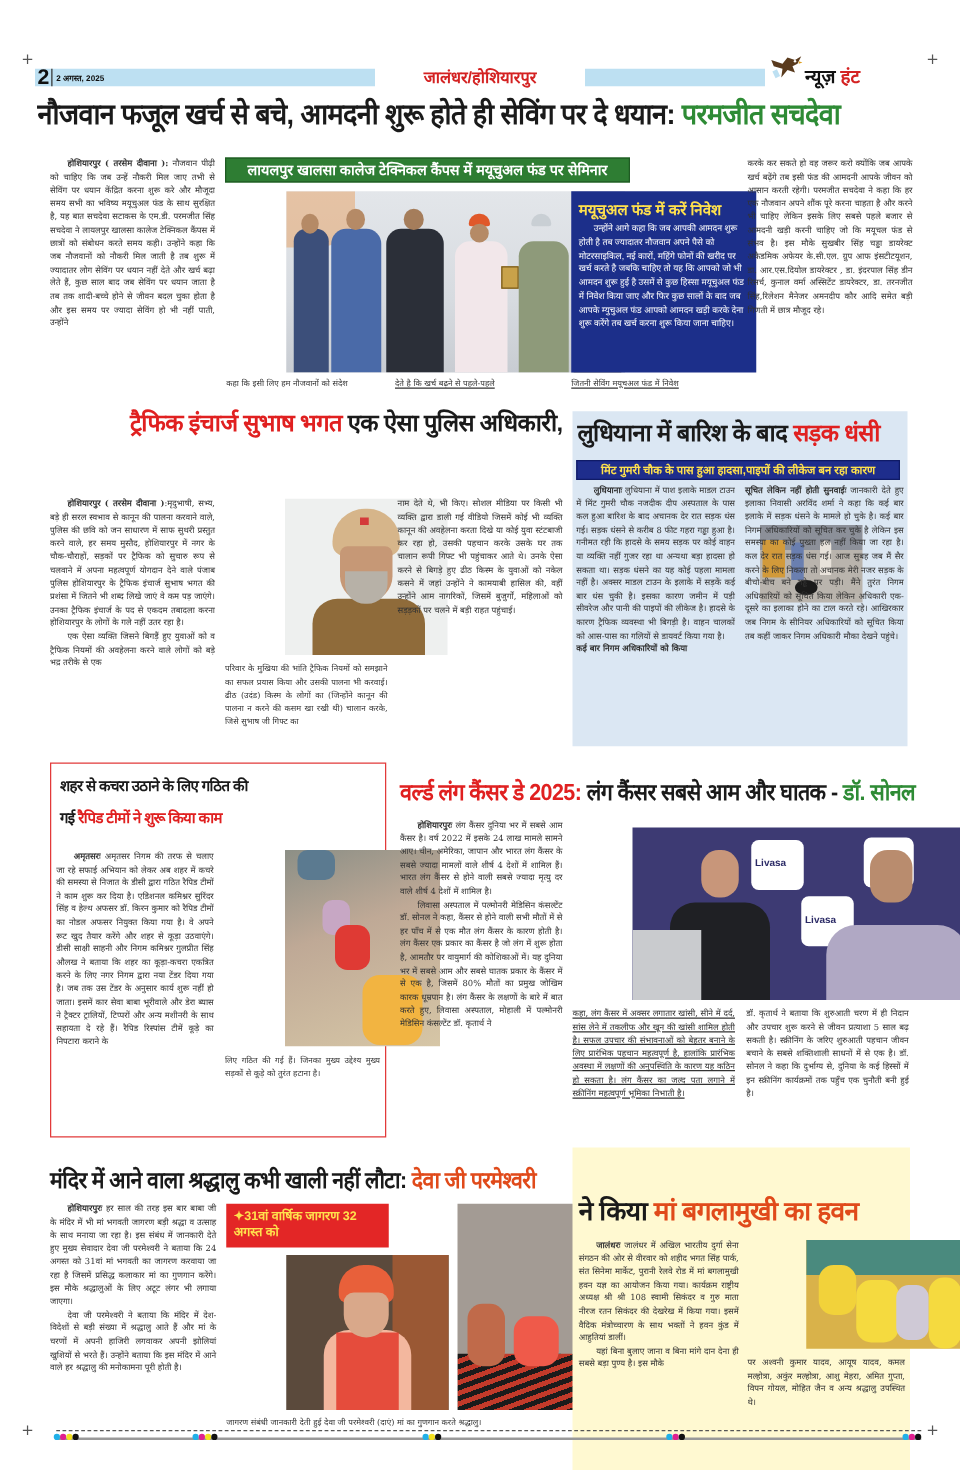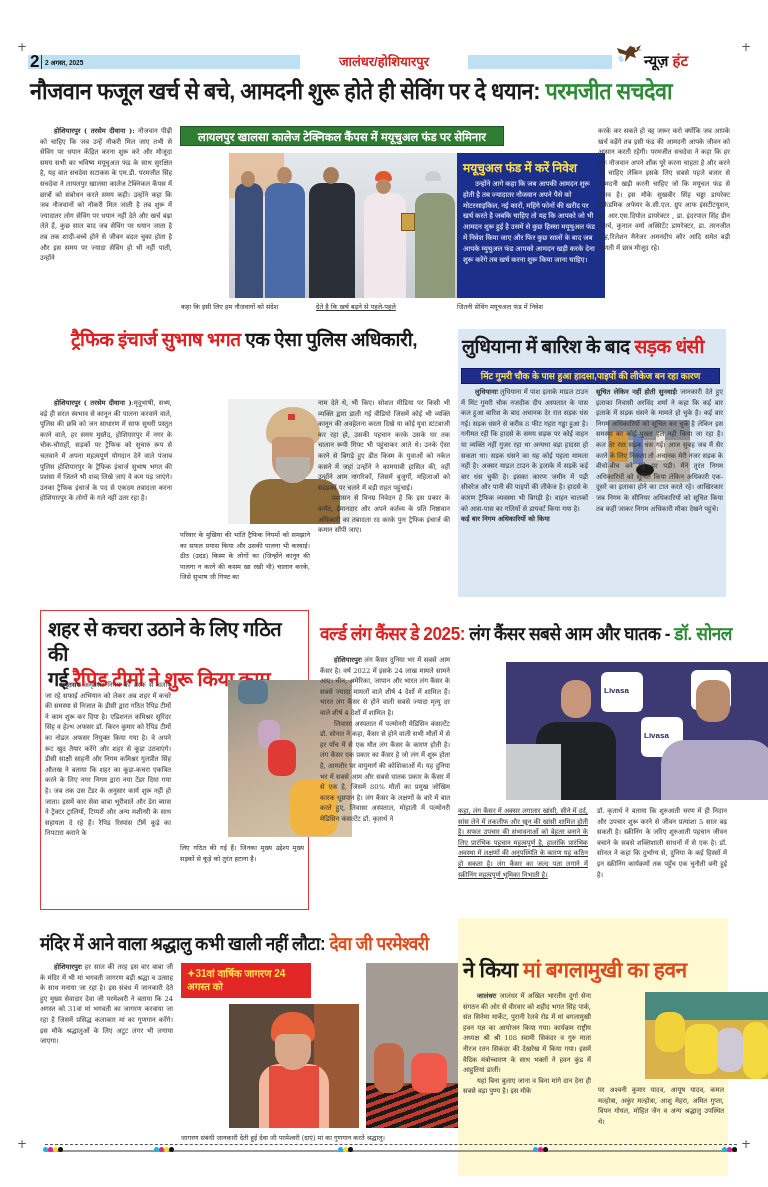--- a/index.html
+++ b/index.html
@@ -95,51 +95,51 @@
   <div class="abs" style="left:186px;top:40px;width:40px;height:105px;background:#8e9a7a;border-radius:12px 12px 0 0;"></div>
   <div class="abs" style="left:196px;top:18px;width:16px;height:10px;background:#c9cfd4;border-radius:8px 8px 2px 2px;"></div>
   <div class="abs" style="left:230px;top:36px;width:38px;height:109px;background:#4d5a4a;border-radius:12px 12px 0 0;"></div>
   <div class="abs" style="left:240px;top:8px;width:17px;height:11px;background:#d9622e;border-radius:8px 8px 2px 2px;"></div>
   <div class="abs" style="left:241px;top:18px;width:15px;height:16px;background:#b08462;border-radius:50%;"></div>
   <div class="abs" style="left:230px;top:95px;width:38px;height:50px;background:#c7b08a;"></div>
 </div>
 
 <div class="caption" style="left:181px;top:302px;width:130px;">कहा कि इसी लिए हम नौजवानों को संदेश</div>
 <div class="caption" style="left:316px;top:302px;width:135px;text-decoration:underline;">देते है कि खर्च बढ़ने से पहले-पहले</div>
-<div class="caption" style="left:457px;top:302px;width:148px;">जितनी सेविंग मयूचअल फंड में निवेश</div>
+<div class="caption" style="left:457px;top:302px;width:148px;text-decoration:underline;">जितनी सेविंग मयूचअल फंड में निवेश</div>
 
 <div class="blue-box">
   <div class="bb-title">मयूचुअल फंड में करें निवेश</div>
   <div class="bb-text">उन्होंने आगे कहा कि जब आपकी आमदन शुरू होती है तब ज्यादातर नौजवान अपने पैसे को मोटरसाइकिल, नई कारों, महिंगे फोनों की खरीद पर खर्च करते है जबकि चाहिए तो यह कि आपको जो भी आमदन शुरू हुई है उसमें से कुछ हिस्सा मयूचुअल फंड में निवेश किया जाए और फिर कुछ सालों के बाद जब आपके म्युचुअल फंड आपको आमदन खड़ी करके देना शुरू करेंगे तब खर्च करना शुरू किया जाना चाहिए।</div>
 </div>
 
 <div class="body-text abs" style="left:598px;top:126px;width:132px;">
   <p style="text-indent:0;">करके कर सकते हो वह जरूर करो क्योंकि जब आपके खर्च बढ़ेंगे तब इसी फंड की आमदनी आपके जीवन को आसान करती रहेगी। परमजीत सचदेवा ने कहा कि हर एक नौजवान अपने शौंक पूरे करना चाहता है और करने भी चाहिए लेकिन इसके लिए सबसे पहले बजार से आमदनी खड़ी करनी चाहिए जो कि मयूचल फंड से संभव है। इस मौके सुखबीर सिंह चड्डा डायरेक्ट अकैडमिक अफेयर के.सी.एल. ग्रुप आफ इंसटीटयूशन, डा. आर.एस.दियोल डायरेक्टर , डा. इंदरपाल सिंह डीन रिसर्च, कुनाल वर्मा अस्सिटेंट डायरेक्टर, डा. तरनजीत सिंह,रिलेशन मैनेजर अमनदीप कौर आदि समेत बड़ी गिणती में छात्र मौजूद रहे।</p>
 </div>
 
-<div class="headline" style="left:38px;top:328px;width:412px;text-align:center;font-size:19px;line-height:24px;">
+<div class="headline" style="left:38px;top:328px;width:412px;text-align:right;font-size:19px;line-height:24px;">
   <span class="red">ट्रैफिक इंचार्ज सुभाष भगत</span> <span>एक ऐसा पुलिस अधिकारी,</span><br>
 </div>
 
 <div class="body-text abs" style="left:40px;top:398px;width:132px;">
   <p><span class="dateline">होशियारपुर ( तरसेम दीवाना )</span><span>:मृदुभाषी, सभ्य, बड़े ही सरल स्वभाव से कानून की पालना करवाने वाले, पुलिस की छवि को जन साधारण में साफ सुथरी प्रस्तुत करने वाले, हर समय मुस्तैद, होशियारपुर में नगर के चौक-चौराहों, सड़कों पर ट्रैफिक को सुचारु रूप से चलवाने में अपना महत्वपूर्ण योगदान देने वाले पंजाब पुलिस होशियारपुर के ट्रैफिक इंचार्ज सुभाष भगत की प्रशंसा में जितने भी शब्द लिखे जाएं वे कम पड़ जाएंगे। उनका ट्रैफिक इंचार्ज के पद से एकदम तबादला करना होशियारपुर के लोगों के गले नहीं उतर रहा है।</span></p>
+  <p>एक ऐसा व्यक्ति जिसने बिगड़ैं हुए युवाओं को व ट्रैफिक नियमों की अवहेलना करने वाले लोगों को बड़े भद्र तरीके से एक</p>
 </div>
 
 <div class="photo" style="left:180px;top:399px;width:130px;height:125px;background:#eef0ef;">
   <div class="abs" style="left:22px;top:80px;width:90px;height:50px;background:#8f6b3a;border-radius:20px 20px 0 0;"></div>
   <div class="abs" style="left:38px;top:8px;width:54px;height:38px;background:#d6b58a;border-radius:26px 26px 10px 10px;"></div>
   <div class="abs" style="left:60px;top:15px;width:7px;height:6px;background:#d43a3a;"></div>
   <div class="abs" style="left:44px;top:38px;width:42px;height:44px;background:#c69876;border-radius:6px 6px 20px 20px;"></div>
   <div class="abs" style="left:48px;top:58px;width:34px;height:26px;background:#b7b1a7;border-radius:0 0 16px 16px;"></div>
 </div>
 <div class="caption" style="left:180px;top:530px;width:130px;">परिवार के मुखिया की भांति ट्रैफिक नियमों को समझाने का सफल प्रयास किया और उसकी पालना भी करवाई। ढीठ (उदंड) किस्म के लोगों का (जिन्होंने कानून की पालना न करने की कसम खा रखी थी) चालान करके, जिसे सुभाष जी गिफ्ट का</div>
 
 <div class="body-text abs" style="left:318px;top:398px;width:132px;">
   <p style="text-indent:0;">नाम देते थे, भी किए। सोशल मीडिया पर किसी भी व्यक्ति द्वारा डाली गई वीडियो जिसमें कोई भी व्यक्ति कानून की अवहेलना करता दिखे या कोई युवा स्टंटबाजी कर रहा हो, उसकी पहचान करके उसके घर तक चालान रूपी गिफ्ट भी पहुंचाकर आते थे। उनके ऐसा करने से बिगड़े हुए ढीठ किस्म के युवाओं को नकेल कसने में जहां उन्होंने ने कामयाबी हासिल की, वहीं उन्होंने आम नागरिकों, जिसमें बुजुर्गों, महिलाओं को सड़ड़कों पर चलने में बड़ी राहत पहुंचाई।</p>
-  <p>प्रशासन से विनम्र निवेदन है कि इस प्रकार के कर्मठ, ईमानदार और अपने कर्तव्य के प्रति निष्ठावान अधिकारी का तबादला रद करके पुनः ट्रैफिक इंचार्ज की कमान सौंपी जाए।</p>
 </div>
 
 <div class="ludhiana-box"></div>
 <div class="headline" style="left:462px;top:333px;font-size:19px;white-space:nowrap;">
   <span>लुधियाना में बारिश के बाद</span> <span class="red">सड़क धंसी</span>
 </div>
 <div class="ludh-sub">मिंट गुमरी चौक के पास हुआ हादसा,पाइपों की लीकेज बन रहा कारण</div>
 
 <div class="body-text abs" style="left:461px;top:387px;width:127px;">
   <p><span class="dateline">लुधियानाः</span> <span>लुधियाना में पाश इलाके माडल टाउन में मिंट गुमरी चौक नजदीक दीप अस्पताल के पास कल हुआ बारिश के बाद अचानक देर रात सड़क धंस गई। सड़क धंसने से करीब 8 फीट गहरा गड्ढा हुआ है। गनीमत रही कि हादसे के समय सड़क पर कोई वाहन या व्यक्ति नहीं गुजर रहा था अन्यथा बड़ा हादसा हो सकता था। सड़क धंसने का यह कोई पहला मामला नहीं है। अक्सर माडल टाउन के इलाके में सड़कें कई बार धंस चुकी है। इसका कारण जमीन में पड़ी सीवरेज और पानी की पाइपों की लीकेज है। हादसे के कारण ट्रैफिक व्यवस्था भी बिगड़ी है। वाहन चालकों को आस-पास का गलियों से डायवर्ट किया गया है।</span></p>
@@ -150,21 +150,21 @@
   <div class="abs" style="left:2px;top:12px;width:18px;height:30px;background:#d29a3a;"></div>
   <div class="abs" style="left:25px;top:14px;width:10px;height:30px;background:#6a7fb0;border-radius:4px 4px 0 0;"></div>
   <div class="abs" style="left:48px;top:12px;width:9px;height:28px;background:#e8e2da;border-radius:4px 4px 0 0;"></div>
   <div class="abs" style="left:28px;top:44px;width:18px;height:12px;background:#1b1b1b;border-radius:50%;"></div>
 </div>
 <div class="body-text abs" style="left:596px;top:387px;width:127px;">
   <p style="text-indent:0;"><span class="dateline">सूचित लेकिन नहीं होती सुनवाईः</span> <span>जानकारी देते हुए इलाका निवासी अरविंद शर्मा ने कहा कि कई बार इलाके में सड़क धंसने के मामले हो चुके है। कई बार निगम अधिकारियों को सूचित कर चुके है लेकिन इस समस्या का कोई पुख्ता हल नहीं किया जा रहा है। कल देर रात सड़क धंस गई। आज सुबह जब मैं सैर करने के लिए निकला तो अचानक मेरी नजर सड़क के बीचो-बीच बने गड्ढे पर पड़ी। मैंने तुरंत निगम अधिकारियों को सूचित किया लेकिन अधिकारी एक-दूसरे का इलाका होने का टाल करते रहे। आखिरकार जब निगम के सीनियर अधिकारियों को सूचित किया तब कहीं जाकर निगम अधिकारी मौका देखने पहुंचे।</span></p>
 </div>
 
 <div class="red-frame"></div>
-<div class="headline" style="left:48px;top:617px;font-size:20px;line-height:25px;width:258px;">
+<div class="headline" style="left:48px;top:617px;font-size:12px;line-height:25px;width:258px;">
   <span>शहर से कचरा उठाने के लिए गठित की</span><br>
   <span>गई</span> <span class="red">रैपिड टीमों ने शुरू किया काम</span>
 </div>
 <div class="body-text abs" style="left:45px;top:680px;width:126px;">
   <p><span class="dateline">अमृतसरः</span> <span>अमृतसर निगम की तरफ से चलाए जा रहे सफाई अभियान को लेकर अब शहर में कचरे की समस्या से निजात के डीसी द्वारा गठित रैपिड टीमों ने काम शुरू कर दिया है। एडिशनल कमिश्नर सुरिंदर सिंह व हेल्थ अफसर डॉ. किरन कुमार को रैपिड टीमों का नोडल अफसर नियुक्त किया गया है। वे अपने रूट खुद तैयार करेंगे और शहर से कूड़ा उठवाएंगे। डीसी साक्षी साहनी और निगम कमिश्नर गुलप्रीत सिंह औलख ने बताया कि शहर का कूड़ा-कचरा एकत्रित करने के लिए नगर निगम द्वारा नया टेंडर दिया गया है। जब तक उस टेंडर के अनुसार कार्य शुरू नहीं हो जाता। इसमें कार सेवा बाबा भूरीवाले और डेरा ब्यास ने ट्रैक्टर ट्रालियों, टिप्परों और अन्य मशीनरी के साथ सहायता दे रहे हैं। रैपिड रिस्पांस टीमें कूड़े का निपटारा कराने के</span></p>
 </div>
 <div class="photo" style="left:180px;top:680px;width:124px;height:157px;background:linear-gradient(160deg,#8c8f86 0%,#bfa996 40%,#d6c6a6 100%);">
   <div class="abs" style="left:30px;top:40px;width:22px;height:28px;background:#c7a7c4;border-radius:8px;"></div>
   <div class="abs" style="left:40px;top:60px;width:28px;height:36px;background:#df3a34;border-radius:10px;"></div>
   <div class="abs" style="left:62px;top:100px;width:48px;height:56px;background:#f2b441;border-radius:14px;"></div>
@@ -194,23 +194,24 @@
 </div>
 <div class="body-text abs" style="left:597px;top:806px;width:130px;">
   <p style="text-indent:0;">डॉ. कृतार्थ ने बताया कि शुरुआती चरण में ही निदान और उपचार शुरू करने से जीवन प्रत्याशा 5 साल बढ़ सकती है। स्क्रीनिंग के जरिए शुरुआती पहचान जीवन बचाने के सबसे शक्तिशाली साधनों में से एक है। डॉ. सोनल ने कहा कि दुर्भाग्य से, दुनिया के कई हिस्सों में इन स्क्रीनिंग कार्यक्रमों तक पहुँच एक चुनौती बनी हुई है।</p>
 </div>
 
 <div class="headline" style="left:40px;top:930px;font-size:18.5px;white-space:nowrap;transform:scaleX(0.92);">
   <span>मंदिर में आने वाला श्रद्धालु कभी खाली नहीं लौटा:</span> <span class="orange">देवा जी परमेश्वरी</span>
 </div>
 <div class="body-text abs" style="left:40px;top:962px;width:133px;">
   <p><span class="dateline">होशियारपुरः</span> <span>हर साल की तरह इस बार बाबा जी के मंदिर में भी मां भगवती जागरण बड़ी श्रद्धा व उत्साह के साथ मनाया जा रहा है। इस संबंध में जानकारी देते हुए मुख्य सेवादार देवा जी परमेश्वरी ने बताया कि 24 अगस्त को 31वां मां भगवती का जागरण करवाया जा रहा है जिसमें प्रसिद्ध कलाकार मां का गुणगान करेंगे। इस मौके श्रद्धालुओं के लिए अटूट लंगर भी लगाया जाएगा।</span></p>
+  <p>देवा जी परमेश्वरी ने बताया कि मंदिर में देश-विदेशों से बड़ी संख्या में श्रद्धालु आते हैं और मां के चरणों में अपनी हाजिरी लगवाकर अपनी झोलियां खुशियों से भरते हैं। उन्होंने बताया कि इस मंदिर में आने वाले हर श्रद्धालु की मनोकामना पूरी होती है।</p>
 </div>
 <div class="jagran-badge">
-  <span style="color:#ffe14d;">✦</span><span>31वां वार्षिक जागरण 24 अगस्त को</span>
+  <span style="color:#ffe14d;">✦</span><span>31वां वार्षिक जागरण 32 अगस्त को</span>
 </div>
 <div class="photo" style="left:181px;top:1004px;width:130px;height:124px;background:#5b4a3c;">
   <div class="abs" style="left:85px;top:0;width:45px;height:124px;background:#c5622e;opacity:.6;"></div>
   <div class="abs" style="left:30px;top:60px;width:70px;height:64px;background:#f3b79e;border-radius:20px 20px 0 0;"></div>
   <div class="abs" style="left:40px;top:62px;width:50px;height:62px;background:#e23a2a;opacity:.85;"></div>
   <div class="abs" style="left:42px;top:8px;width:44px;height:30px;background:#e8603a;border-radius:20px 20px 6px 6px;"></div>
   <div class="abs" style="left:46px;top:30px;width:36px;height:36px;background:#d9a88a;border-radius:8px 8px 18px 18px;"></div>
 </div>
 <div class="photo" style="left:318px;top:963px;width:121px;height:165px;background:#a39b94;">
   <div class="abs" style="left:0;top:120px;width:121px;height:45px;background:repeating-linear-gradient(160deg,#1b1b1b 0 4px,#c23a2a 4px 8px);"></div>

